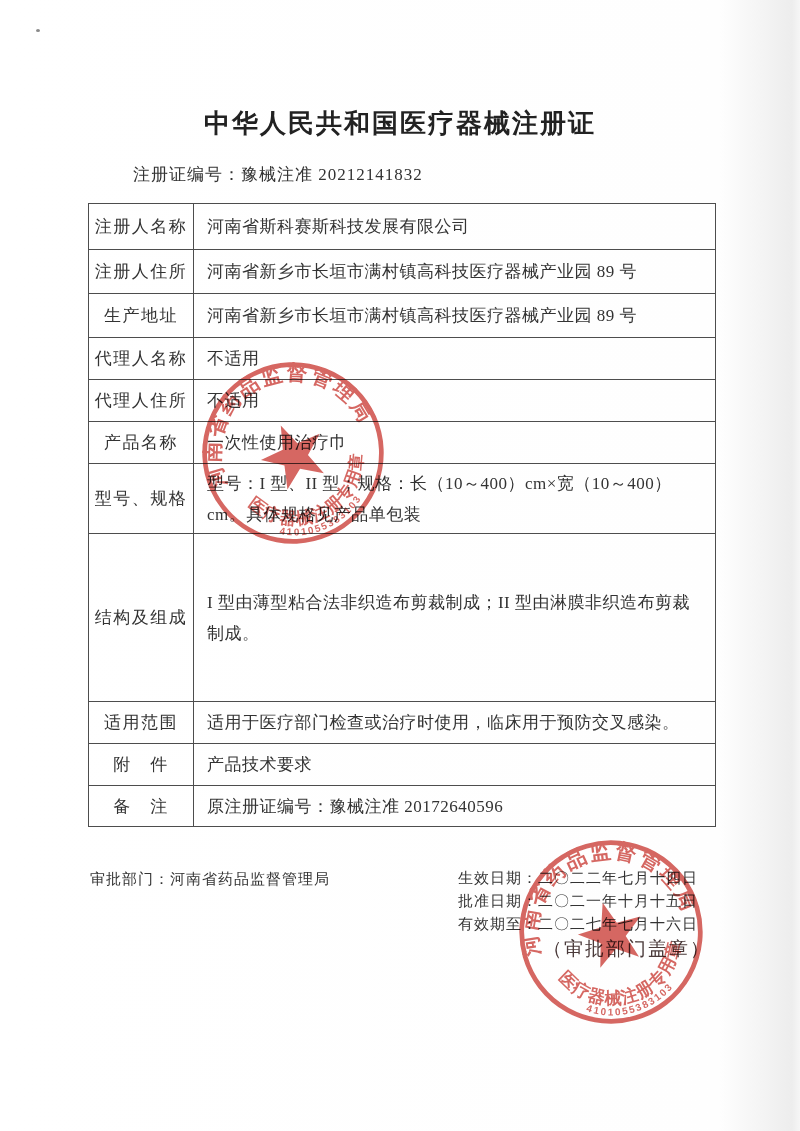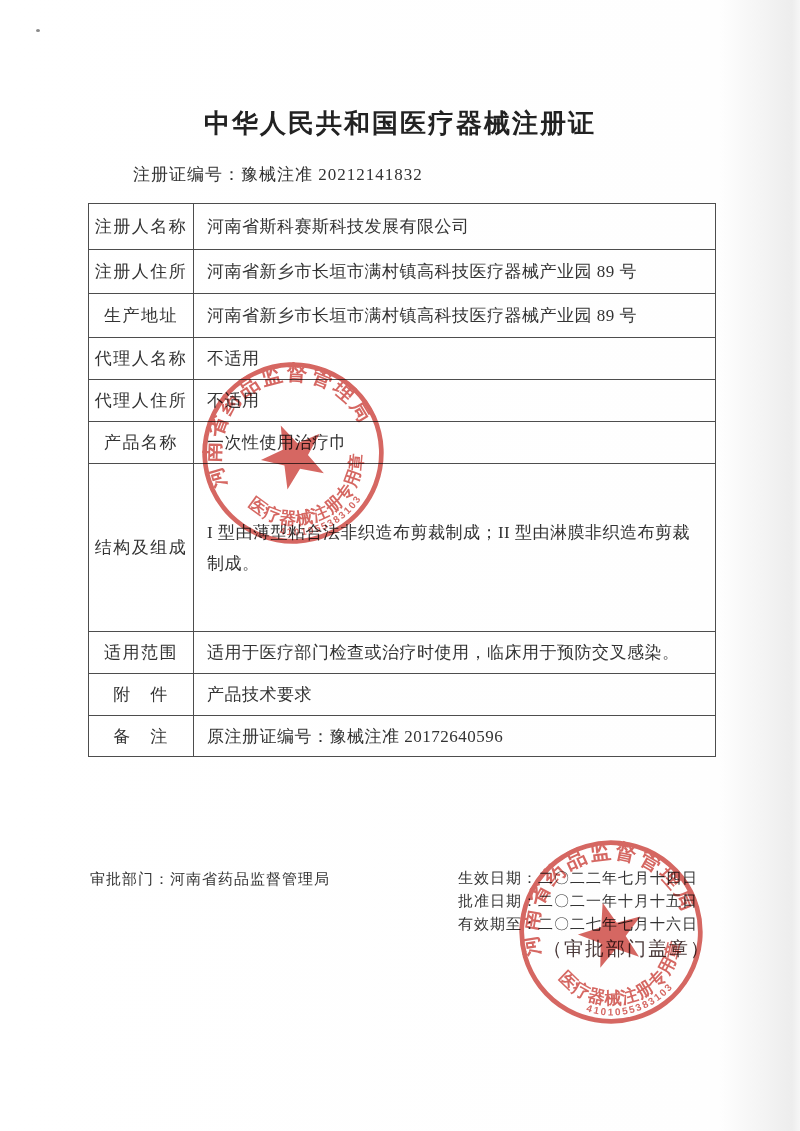--- a/index.html
+++ b/index.html
@@ -85,20 +85,24 @@
         <td class="val">不适用</td>
       </tr>
       <tr class="r5">
         <td class="lbl">代理人住所</td>
         <td class="val">不适用</td>
       </tr>
       <tr class="r6">
         <td class="lbl">产品名称</td>
         <td class="val">一次性使用治疗巾</td>
       </tr>
+      <tr class="r7">
+        <td class="lbl">型号、规格</td>
+        <td class="val">型号：I 型、II 型；规格：长（10～400）cm×宽（10～400）cm。具体规格见产品单包装</td>
+      </tr>
       <tr class="r8">
         <td class="lbl">结构及组成</td>
         <td class="val">I 型由薄型粘合法非织造布剪裁制成；II 型由淋膜非织造布剪裁制成。</td>
       </tr>
       <tr class="r9">
         <td class="lbl">适用范围</td>
         <td class="val">适用于医疗部门检查或治疗时使用，临床用于预防交叉感染。</td>
       </tr>
       <tr class="r10">
         <td class="lbl">附　件</td>

